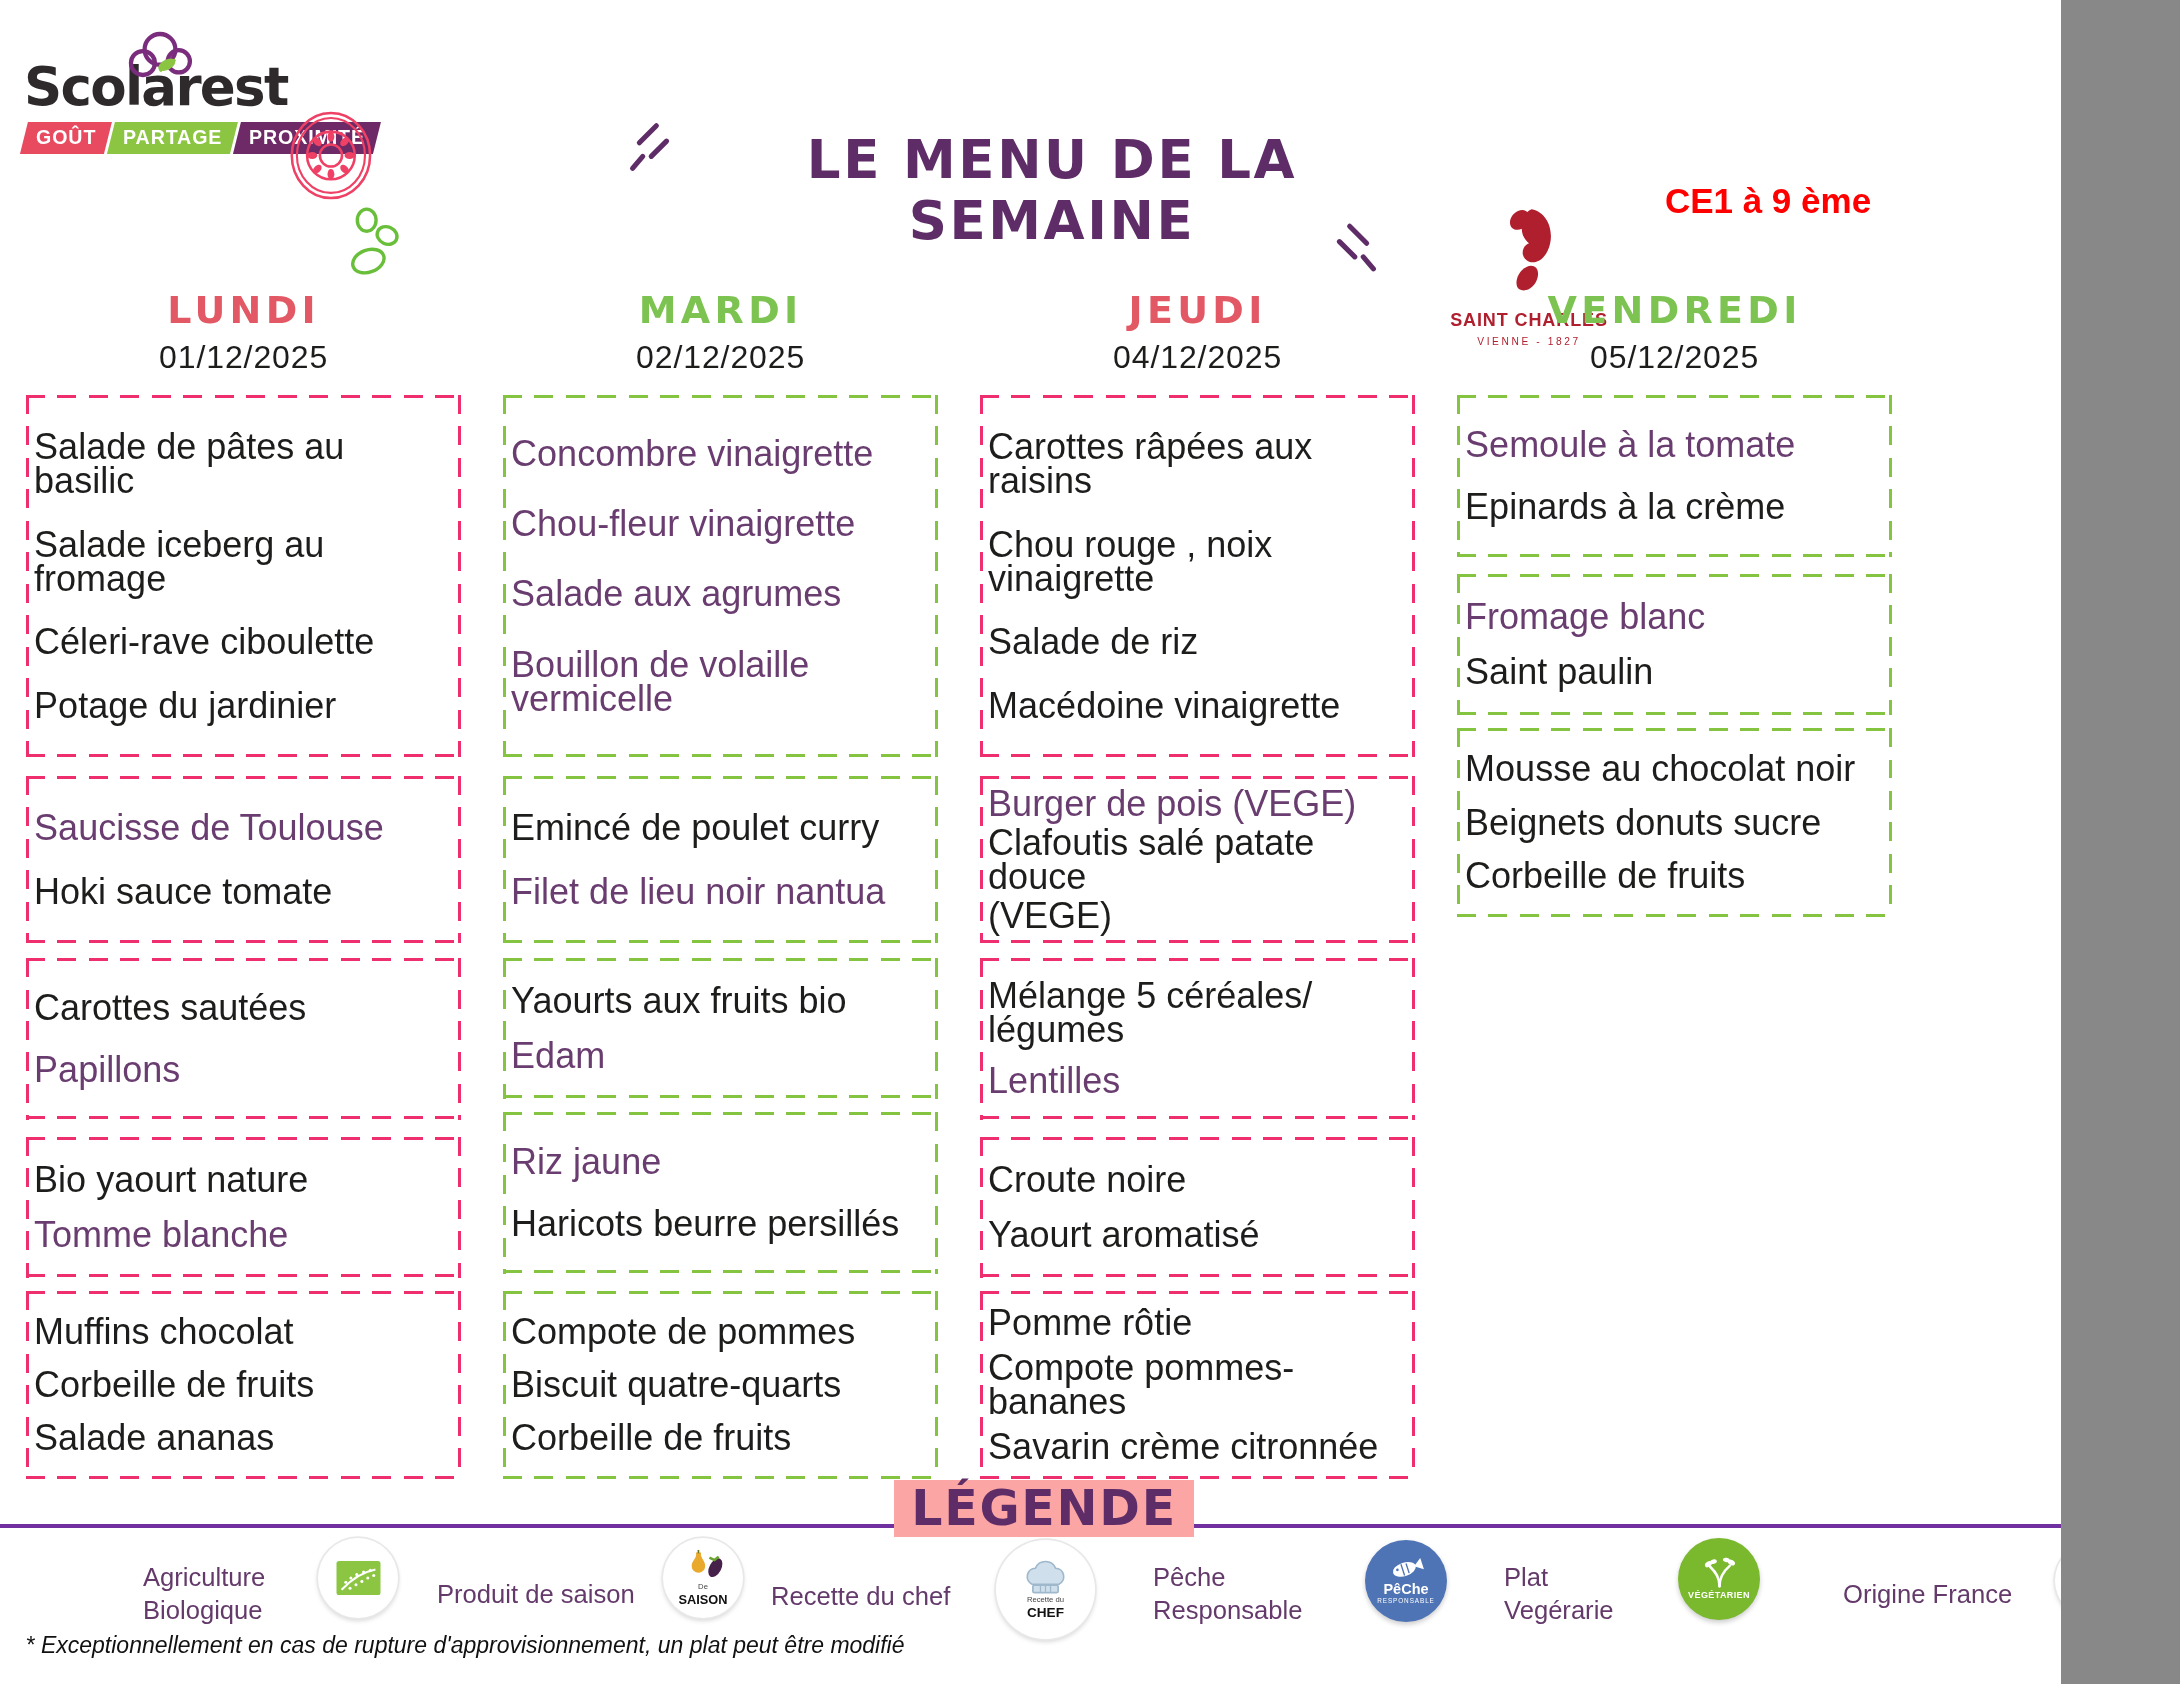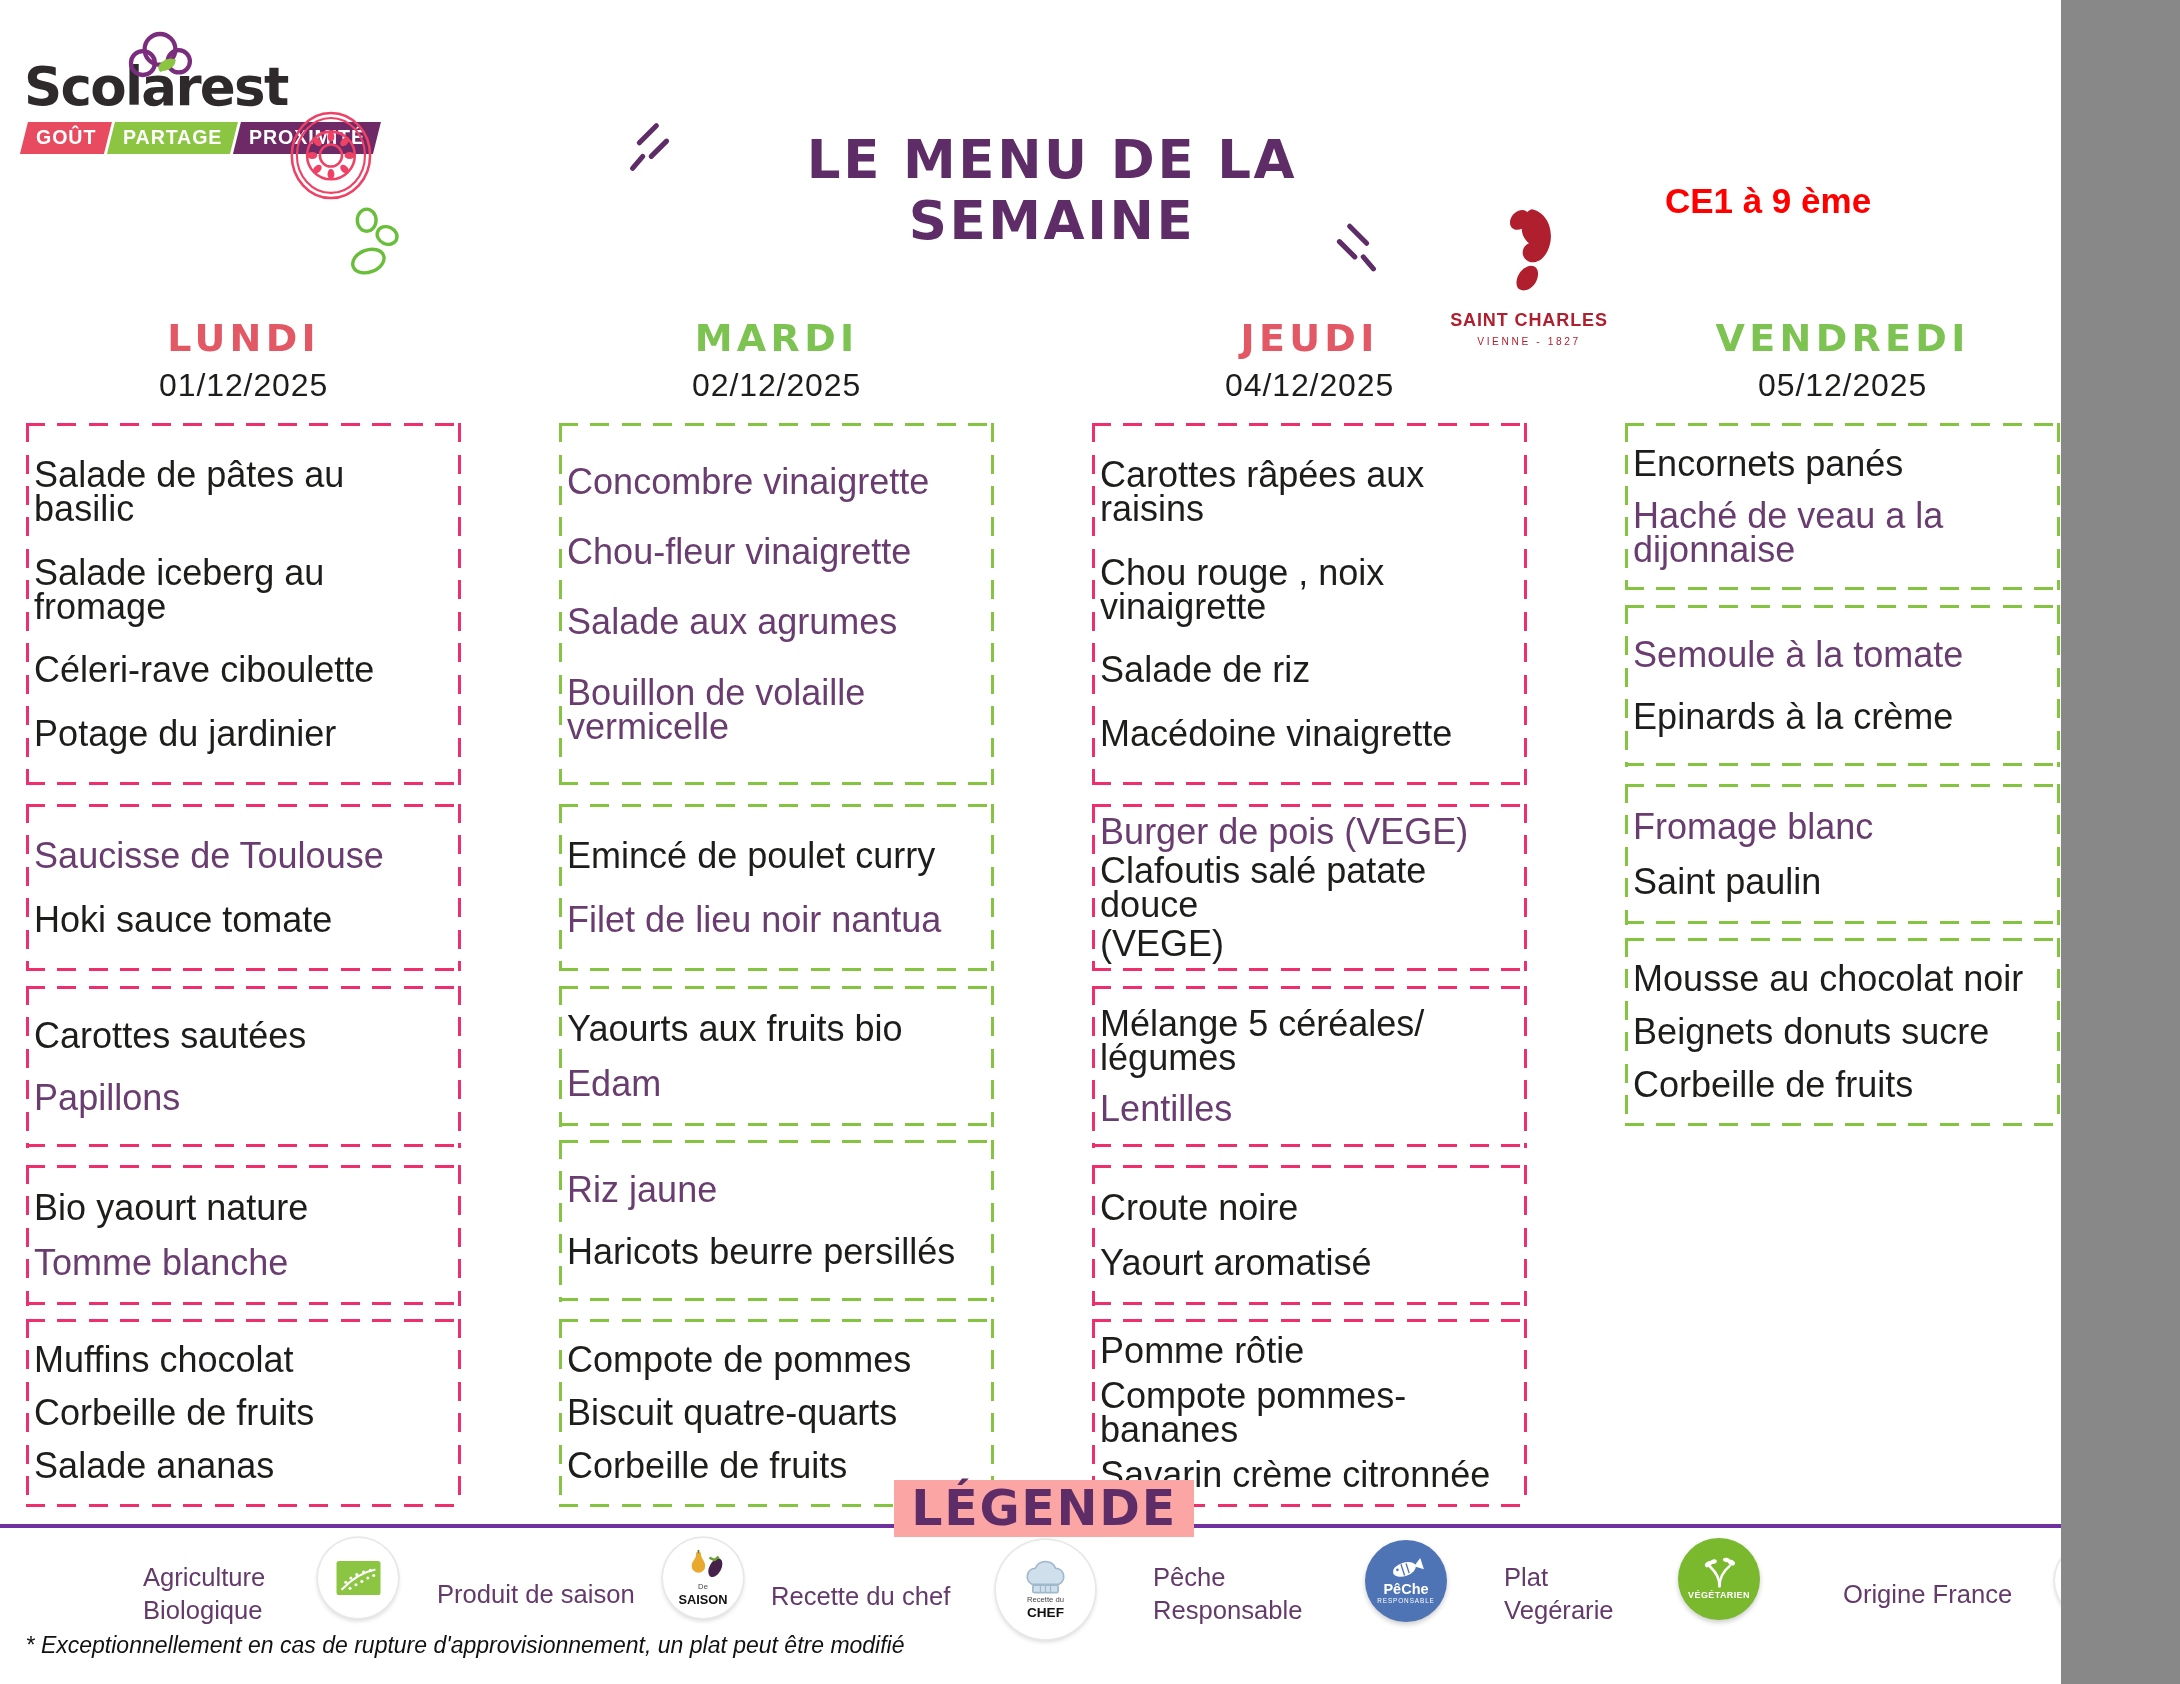--- a/index.html
+++ b/index.html
@@ -26,22 +26,22 @@
   .accent{position:absolute;}
 
   .class-label{position:absolute;left:1640px;top:181px;width:256px;text-align:center;
       color:#ff0000;font-weight:bold;font-size:35px;font-family:"Liberation Sans",sans-serif;}
 
   .saint-charles{position:absolute;left:1450px;top:203px;width:158px;text-align:center;color:#b01f2e;}
   .sc-name{font-weight:bold;font-size:18px;letter-spacing:0.9px;margin-top:5.1px;}
   .sc-sub{font-size:10.2px;letter-spacing:2.6px;margin-top:5.1px;}
 
   
-  .columns{position:absolute;left:25.6px;top:316px;display:grid;
-           grid-template-columns:repeat(4,436px);column-gap:97px;}
+  .columns{position:absolute;left:25.6px;top:288px;display:grid;
+           grid-template-columns:repeat(4,436px);column-gap:41px;}
   .day-name{height:51px;text-align:center;font-family:"DejaVu Sans",sans-serif;font-weight:bold;
             font-size:38px;letter-spacing:4.3px;}
   .day-date{height:41px;text-align:center;font-size:32px;color:#1d1d1b;letter-spacing:0.9px;margin-bottom:15.3px;}
   [data-color="pink"]{color:#e25965;}
   [data-color="green"]{color:#7dc351;}
   [data-color="purple"]{color:#6a3d70;}
   [data-color="black"]{color:#1d1d1b;}
 
   .box{--bc:#ef2e6e;display:flex;flex-direction:column;justify-content:space-evenly;
        padding:5.1px 8.5px;box-sizing:border-box;background:
@@ -225,24 +225,20 @@
       <div class="box b5" data-border="pink">
         <div class="item" data-color="black">Pomme rôtie</div>
         <div class="item" data-color="black">Compote pommes-bananes</div>
         <div class="item" data-color="black">Savarin  crème citronnée</div>
       </div>
     </section>
 
     <section class="day-col">
       <div class="day-name" data-color="green">VENDREDI</div>
       <div class="day-date">05/12/2025</div>
-      <div class="box b2" data-border="green">
-        <div class="item" data-color="black">Encornets panés</div>
-        <div class="item" data-color="purple">Haché de veau a la dijonnaise</div>
-      </div>
       <div class="box b3" data-border="green">
         <div class="item" data-color="purple">Semoule à la tomate</div>
         <div class="item" data-color="black">Epinards à la crème</div>
       </div>
       <div class="box b4" data-border="green">
         <div class="item" data-color="purple">Fromage blanc</div>
         <div class="item" data-color="black">Saint paulin</div>
       </div>
       <div class="box b5" data-border="green">
         <div class="item" data-color="black">Mousse au chocolat noir</div>

